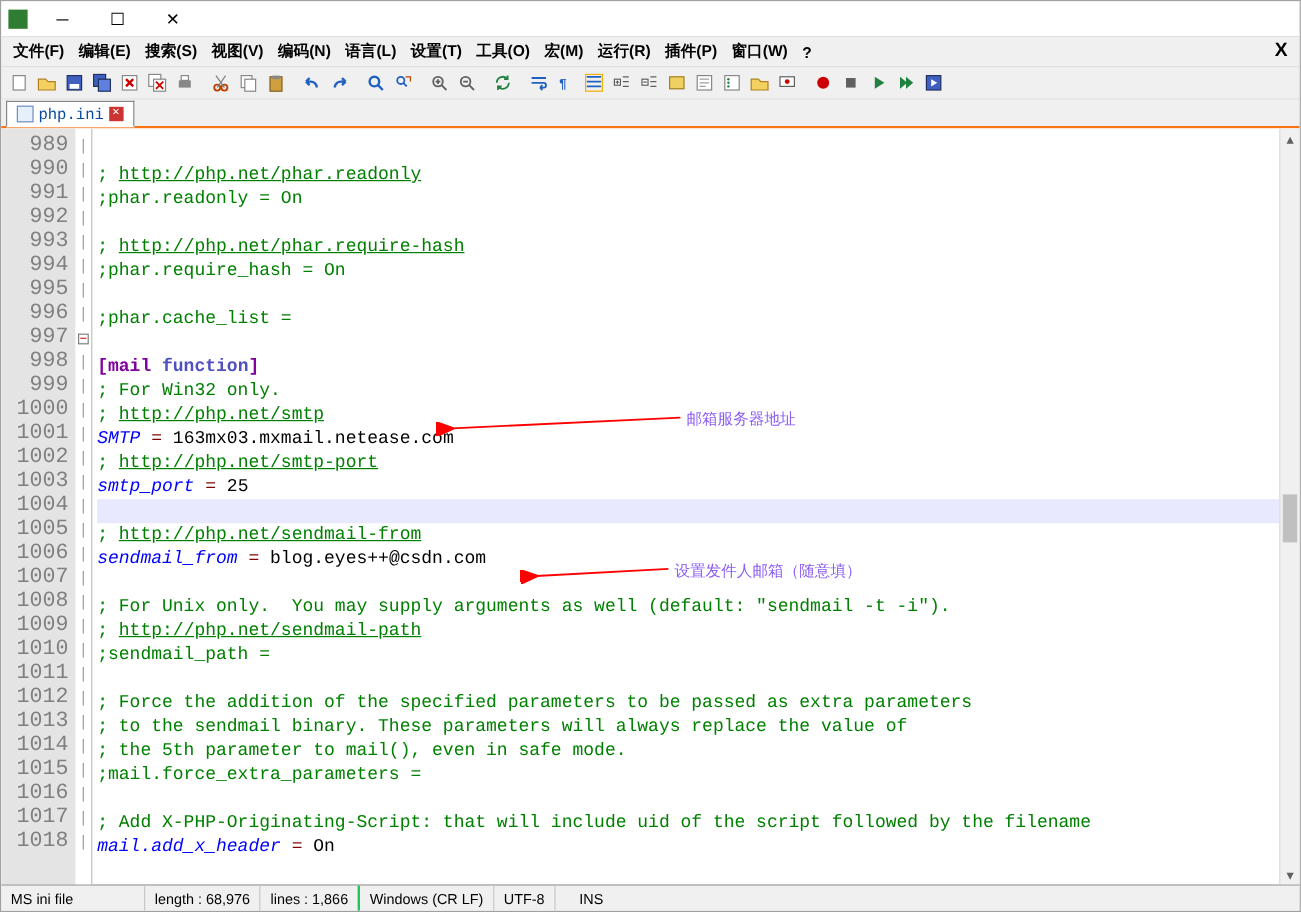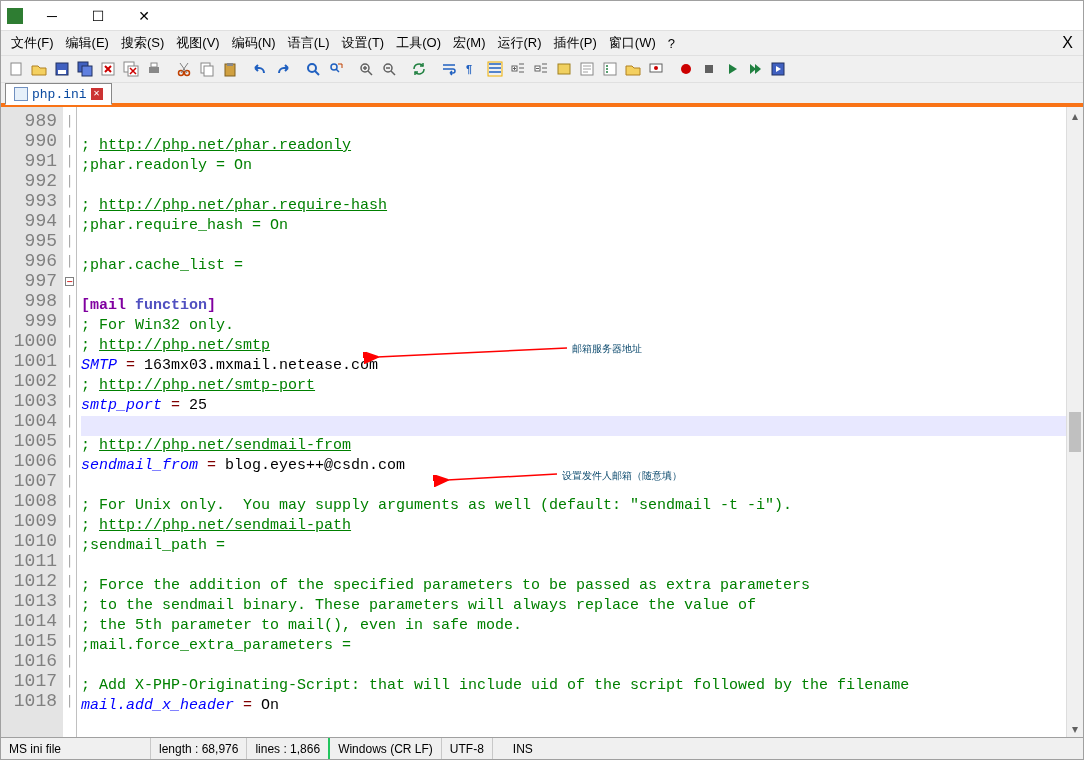--- a/index.html
+++ b/index.html
@@ -3,27 +3,27 @@
 <meta charset="utf-8">
 <style>
 * { margin: 0; padding: 0; box-sizing: border-box; -webkit-font-smoothing: none; }
 body { font-family: "Microsoft YaHei", Tahoma, sans-serif; font-size: 12px; background: #f0f0f0; width: 1084px; height: 760px; overflow: hidden; border: 1px solid #a0a0a0; display: flex; flex-direction: column; }
 .titlebar { height: 30px; background: #fff; display: flex; align-items: center; padding: 0 0 0 6px; border-bottom: 1px solid #e0e0e0; }
 .titlebar .app-icon { width: 16px; height: 16px; background: #2e7d32; margin-right: 6px; }
 .titlebar .title { flex: 1; font-size: 12px; color: #000; }
 .winbtns { display: flex; height: 100%; }
 .winbtn { width: 46px; display: flex; align-items: center; justify-content: center; font-size: 14px; font-family: Arial; }
 .menubar { height: 24px; background: #f0f0f0; display: flex; align-items: center; padding: 0 4px; font-size: 13px; color:#000; }
-.menubar span { padding: 2px 6px; }
+.menubar span { padding: 2px 6px; font-weight: bold; }
 .menubar .close-x { margin-left: auto; font-size: 16px; padding-right:6px; }
 .toolbar { height: 28px; background: #f0f0f0; display: flex; align-items: center; padding: 2px 4px; gap: 1px; border-top:1px solid #e0e0e0; border-bottom:1px solid #e0e0e0; }
 .tbtn { width: 22px; height: 22px; display: flex; align-items: center; justify-content: center; border:1px solid transparent; }
 .tsep { width: 6px; }
 .ico { width:16px; height:16px; display:block; }
-.tabstrip { height: 24px; background: #f0f0f0; display: flex; align-items: center; padding: 0 4px; border-bottom:4px solid #f97316; }
+.tabstrip { height: 24px; background: #f0f0f0; display: flex; align-items: center; padding: 0 4px; border-bottom:2px solid #f97316; }
 .tab { display: flex; align-items: center; gap: 4px; height: 22px; padding: 0 8px; background: #fff; border:1px solid #888; border-bottom:1px solid #fff; position:relative; top:1px; font-family:"Courier New",monospace; font-size:13px; color:#0a4aa0; }
 .tab .doc-icn { width:14px; height:14px; background:#e6f0fa; border:1px solid #7090c0; }
 .tab .tab-x { width:12px; height:12px; background:#c33; color:#fff; font-size:10px; line-height:12px; text-align:center; }
 .editor-wrap { flex:1; display:flex; background:#fff; overflow:hidden; }
 .gutter { width:62px; background:#e4e4e4; color:#808080; font-family:Consolas,"Courier New",monospace; font-size:18px; text-align:right; padding: 4px 6px 0 0; line-height:20px; user-select:none; }
 .fold { width:14px; background:#fff; border-right:1px solid #c0c0c0; font-family:monospace; font-size:12px; color:#808080; line-height:20px; text-align:center; padding-top:4px; position:relative;}
 .fold .pipe::before{content:"|"; color:#a0a0a0;}
 .fold .box{ color:#c00; border:1px solid #808080; width:9px; height:9px; line-height:7px; display:inline-block; font-size:10px; }
 .code { flex:1; font-family:Consolas,"Courier New",monospace; font-size:15px; line-height:20px; padding:4px 0 0 4px; white-space:pre; overflow:hidden; position:relative;margin-top:25px;}
 .scrollbar-v { width:17px; background:#f0f0f0; border-left:1px solid #ddd; position:relative;}
@@ -32,21 +32,21 @@
 .statusbar { height:22px; background:#f0f0f0; border-top:1px solid #a0a0a0; display:flex; align-items:center; font-size:12px; color:#000;}
 .sb-cell { padding: 0 8px; height:100%; display:flex; align-items:center; border-right:1px solid #c8c8c8;}
 .sb-flex { flex:1; }
 .c-cmt{color:#008000;}
 .c-url{color:#008000; text-decoration:underline;}
 .c-key{color:#0000ff; font-style:italic;}
 .c-op{color:#800000;}
 .c-sec{color:#8000a0; font-weight:bold;}
 .c-sec2{color:#5050c0; font-weight:bold;}
 .hl-line{ background:#e8e8ff; display:inline-block; width:100%;}
-.annot { position:absolute; color:#0c4a6e; font-family:"Microsoft YaHei",sans-serif; font-size:10px; pointer-events:none; }
+.annot { position:absolute; color:#8b5cf6; font-family:"Microsoft YaHei",sans-serif; font-size:13px; pointer-events:none; }
 .arrow-red { stroke:#f00; fill:#f00; }
 </style>
 </head>
 <body>
 
 <div class="titlebar">
   <div class="app-icon"></div>
   <div class="winbtns">
     <div class="winbtn">─</div>
     <div class="winbtn">☐</div>
@@ -387,19 +387,19 @@
     <div class="annot" style="left:485px; top:334px;">设置发件人邮箱（随意填）</div>
   </div>
   <div class="scrollbar-v">
     <div class="up">▴</div>
     <div class="thumb"></div>
     <div class="down" style="position:absolute;bottom:0;width:100%;">▾</div>
   </div>
 </div>
 
 <div class="statusbar">
-  <div class="sb-cell" style="width:150px;">MS ini file</div>
+  <div class="sb-cell" style="width:120px;">MS ini file</div>
   <div class="sb-cell">length : 68,976</div>
   <div class="sb-cell" style="border-right:2px solid #22c55e;">lines : 1,866</div>
   <div class="sb-cell">Windows (CR LF)</div>
   <div class="sb-cell">UTF-8</div>
   <div class="sb-cell" style="border-right:none; width:48px; justify-content:flex-end;">INS</div>
 </div>
 
 </body></html>

